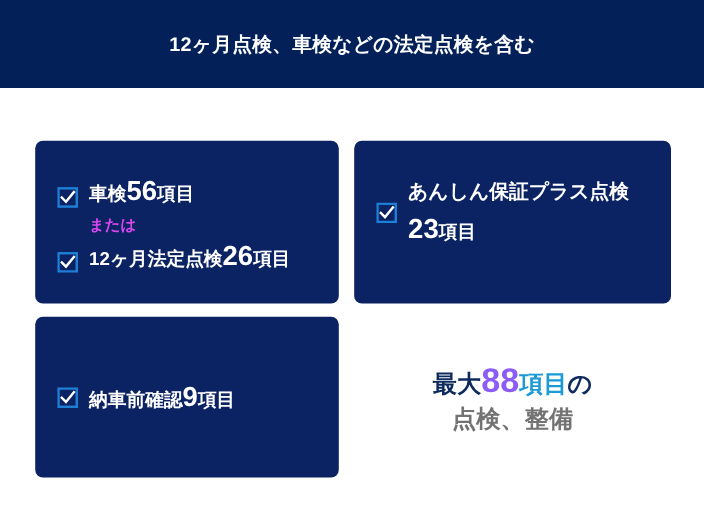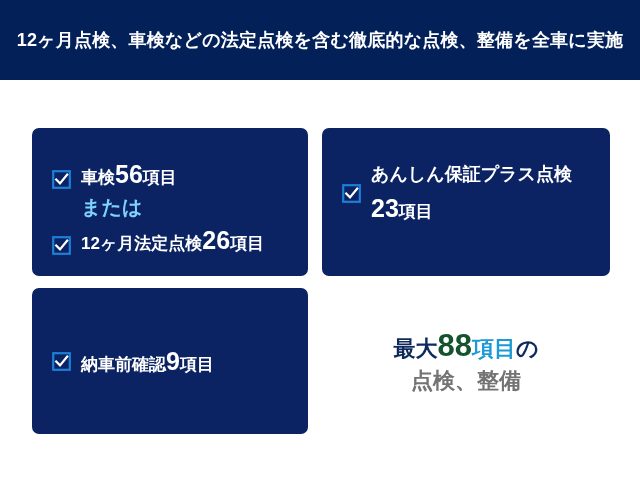--- a/index.html
+++ b/index.html
@@ -73,23 +73,23 @@
   .ck-row:last-child { margin-bottom: 17px; }
   .ck-text {
     color: #ffffff;
     font-weight: bold;
     font-size: 17px;
     white-space: nowrap;
     line-height: 1.15;
   }
   .ck-text .big { font-size: 25px; }
   .plain-row {
-    color: #7dd3fc;
-    font-weight: bold;
-    font-size: 20px;
+    color: #d946ef;
+    font-weight: bold;
+    font-size: 14px;
     margin: 0 0 7px 29px;
     line-height: 1.15;
   }
 
   
   .card-tr-inner {
     position: absolute;
     left: 20px;
     top: 36px;
     right: 22px;
@@ -138,41 +138,40 @@
     gap: 4px;
   }
   .summary-line1 {
     color: #0d2a5c;
     font-weight: bold;
     font-size: 22px;
     white-space: nowrap;
     line-height: 1.2;
   }
   .summary-line1 .accent {
-    color: #14532d;
+    color: #8b5cf6;
     font-size: 31px;
   }
   .summary-line1 .mid {
     color: #1c9ad6;
     font-size: 22px;
   }
   .summary-line2 {
     color: #737373;
     font-weight: bold;
     font-size: 22px;
     white-space: nowrap;
     line-height: 1.2;
   }
 </style>
 </head>
 <body>
 
 <div class="header-band">
   <div class="header-line">12ヶ月点検、車検などの法定点検を含む</div>
-  <div class="header-line">徹底的な点検、整備を全車に実施</div>
 </div>
 
 <div class="card card-tl">
   <div class="card-tl-inner">
 
     <div class="ck-row">
       <svg class="check-icon" viewBox="0 0 19 19">
         <rect x="1.2" y="1.2" width="16.6" height="16.6" fill="none" stroke="#1d7fd6" stroke-width="2.2"></rect>
         <path d="M4.2 9.6 L8.0 13.4 L15.2 4.6" fill="none" stroke="#ffffff" stroke-width="2.2" stroke-linecap="square"></path>
       </svg>

